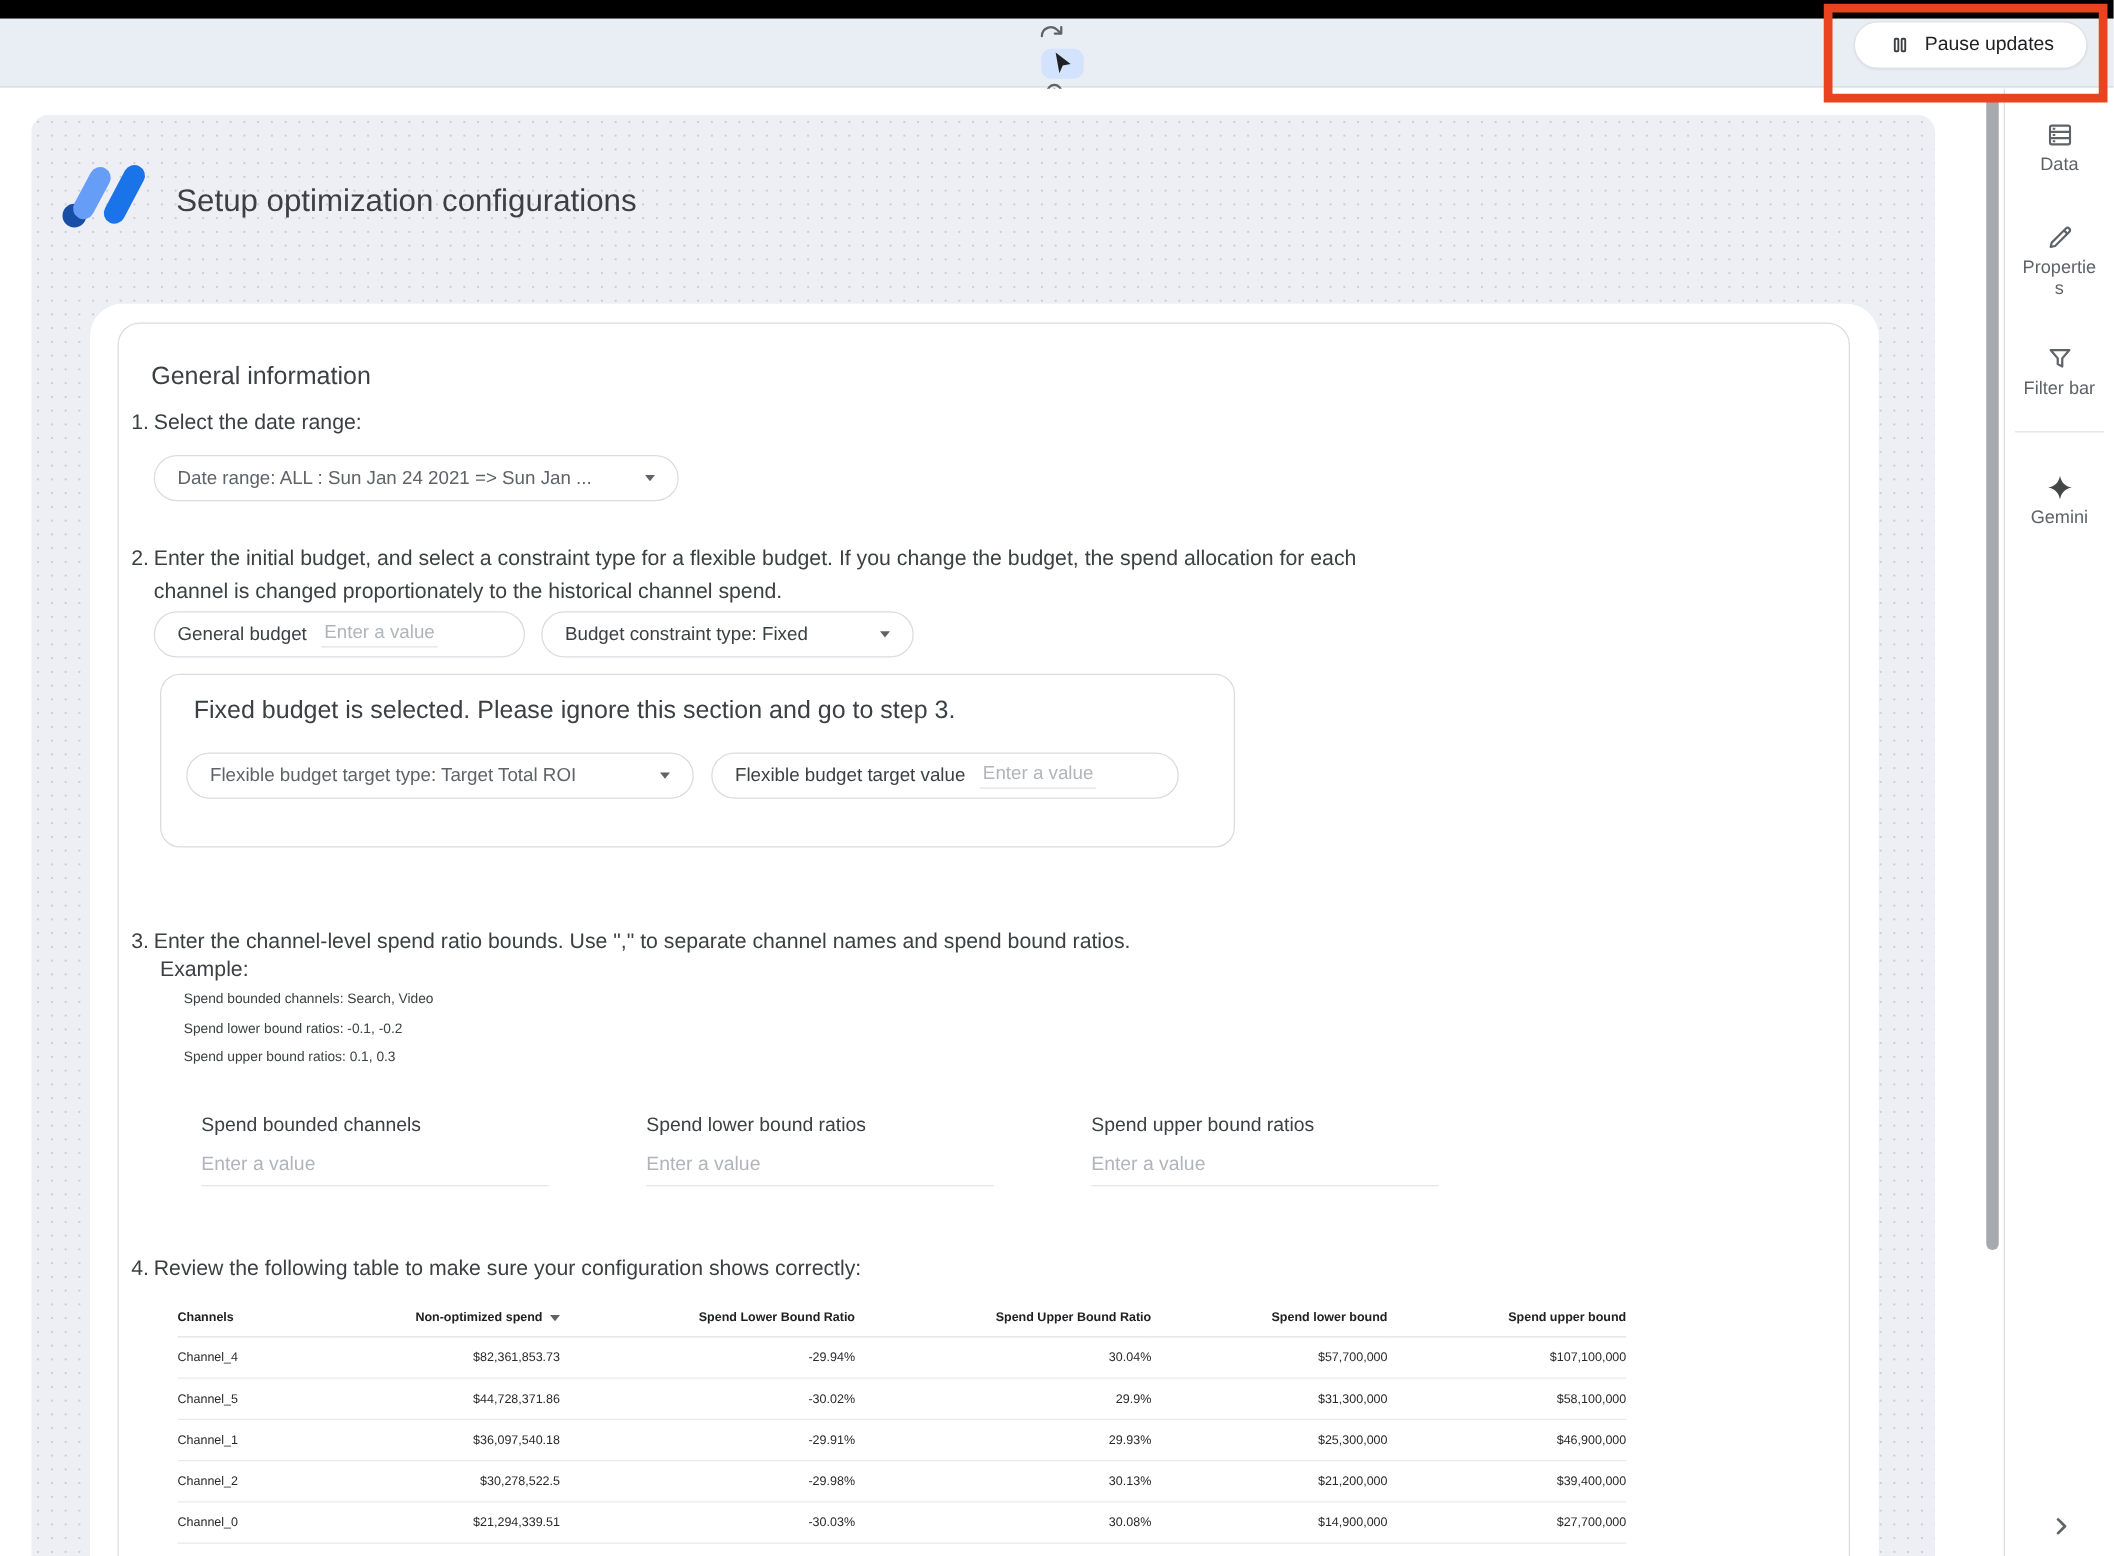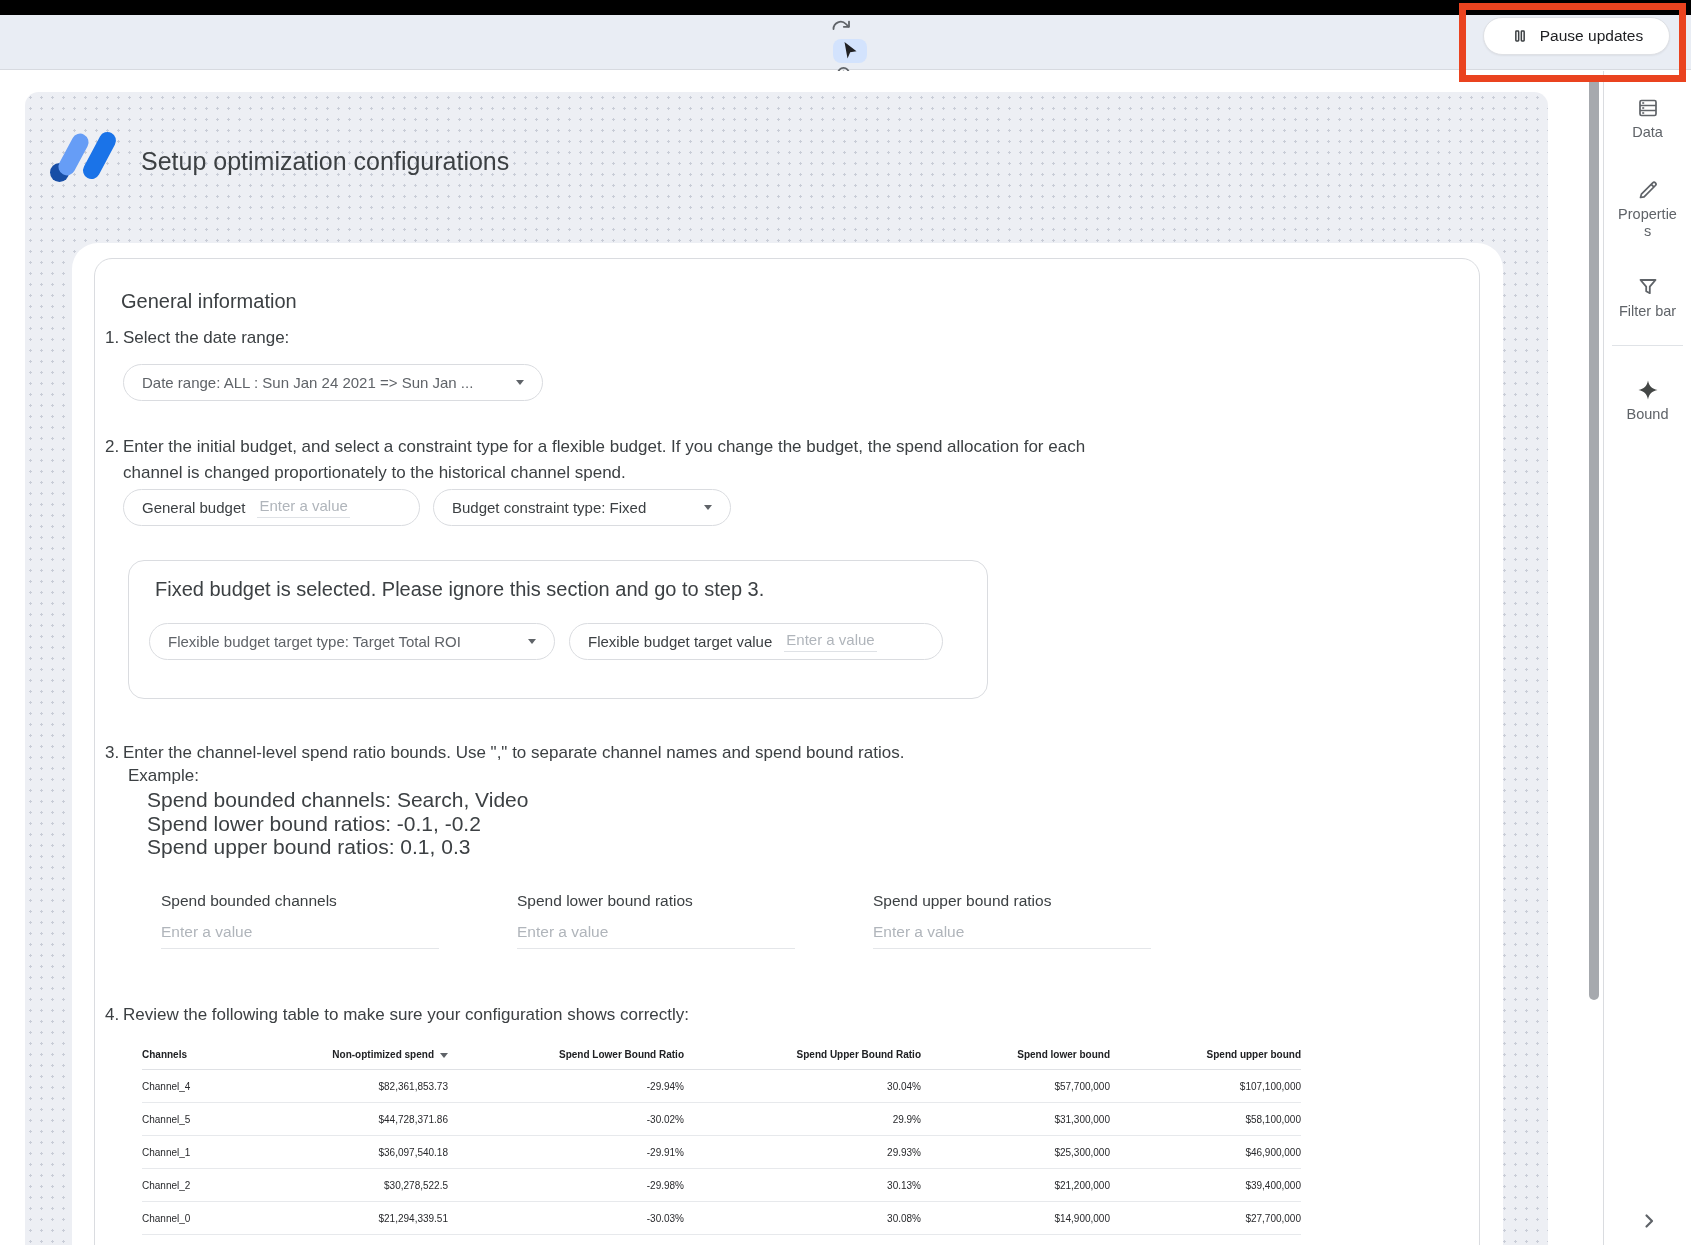--- a/index.html
+++ b/index.html
@@ -34,21 +34,21 @@
   .report-title { position:absolute; left:116px; top:55px; font-size:25px; color:#3c4043; }
 
   .outer-card { position:absolute; left:47px; top:151px; width:1431px; height:1200px; background:#fff; border-radius:26px; }
   .inner-card { position:absolute; left:22px; top:15px; width:1386px; height:1190px; background:#fff; border:1px solid #dadce0; border-radius:18px; }
 
   .abs { position:absolute; }
   .h2 { font-size:20px; color:#3c4043; }
   .step { display:flex; font-size:17px; color:#3c4043; line-height:26px; }
   .step .num { width:18px; flex:none; }
   .ex-title { font-size:17px; color:#3c4043; line-height:22px; }
-  .ex-lines { font-size:21px; color:#3c4043; line-height:23.5px; }
+  .ex-lines { font-size:11px; color:#3c4043; line-height:23.5px; }
 
   .pill { display:inline-flex; align-items:center; height:37px; border:1px solid #dadce0; border-radius:19px; background:#fff; padding:0 18px; font-size:15px; color:#3c4043; white-space:nowrap; }
   .pill .ph { color:#b0b5bb; margin-left:12px; border-bottom:1px solid #dfe2e6; padding:0 2px 3px 2px; }
   .pill .pcaret { margin-left:auto; }
   .pill.dd { justify-content:space-between; }
   .pill .ddtext { color:#5f6368; }
 
   .fixed-box { border:1px solid #dadce0; border-radius:16px; background:#fff; }
   .fixed-box .note { position:absolute; left:26px; top:17px; font-size:20px; color:#3c4043; }
 
@@ -249,21 +249,21 @@
             <div class="pill" style="width:297px">
               <span>General budget</span>
               <span class="ph">Enter a value</span>
             </div>
             <div class="pill dd" style="width:298px">
               <span>Budget constraint type: Fixed</span>
               <span class="caret pcaret"></span>
             </div>
           </div>
 
-          <div class="abs fixed-box" style="left:33px; top:301px; width:860px; height:139px">
+          <div class="abs fixed-box" style="left:33px; top:280px; width:860px; height:139px">
             <div class="note">Fixed budget is selected. Please ignore this section and go to step 3.</div>
             <div class="abs" style="left:20px; top:62px; display:flex; gap:14px">
               <div class="pill dd" style="width:406px">
                 <span class="ddtext">Flexible budget target type: Target Total ROI</span>
                 <span class="caret pcaret"></span>
               </div>
               <div class="pill" style="width:374px">
                 <span>Flexible budget target value</span>
                 <span class="ph">Enter a value</span>
               </div>
@@ -394,21 +394,21 @@
           <div class="side-item" style="top:204px">
      <span><svg class="icon24" viewBox="0 0 24 24" fill="none" stroke="#5f6368" stroke-width="1.8" stroke-linejoin="round">
                 <path d="M4.5 5h15l-5.7 6.7v6.5l-3.6-1.9v-4.6z"></path>
               </svg></span>
      <div class="slabel">Filter bar</div>
    </div>
           <div class="side-item" style="top:307px">
      <span><svg class="icon24" viewBox="0 0 24 24">
                 <path d="M12 2.5 C13.1 8 16 10.9 21.5 12 16 13.1 13.1 16 12 21.5 10.9 16 8 13.1 2.5 12 8 10.9 10.9 8 12 2.5 Z" fill="#444746"></path>
               </svg></span>
-     <div class="slabel">Bound</div>
+     <div class="slabel">Gemini</div>
    </div>
         </div>
       <div class="side-div" style="top:274px"></div>
       <svg class="side-chevron" viewBox="0 0 24 24" fill="none" stroke="#5f6368" stroke-width="2.2" stroke-linecap="round" stroke-linejoin="round">
           <path d="M9.5 6.5 15 12l-5.5 5.5"></path>
         </svg>
     </div>
 
   </div>
 </div>

